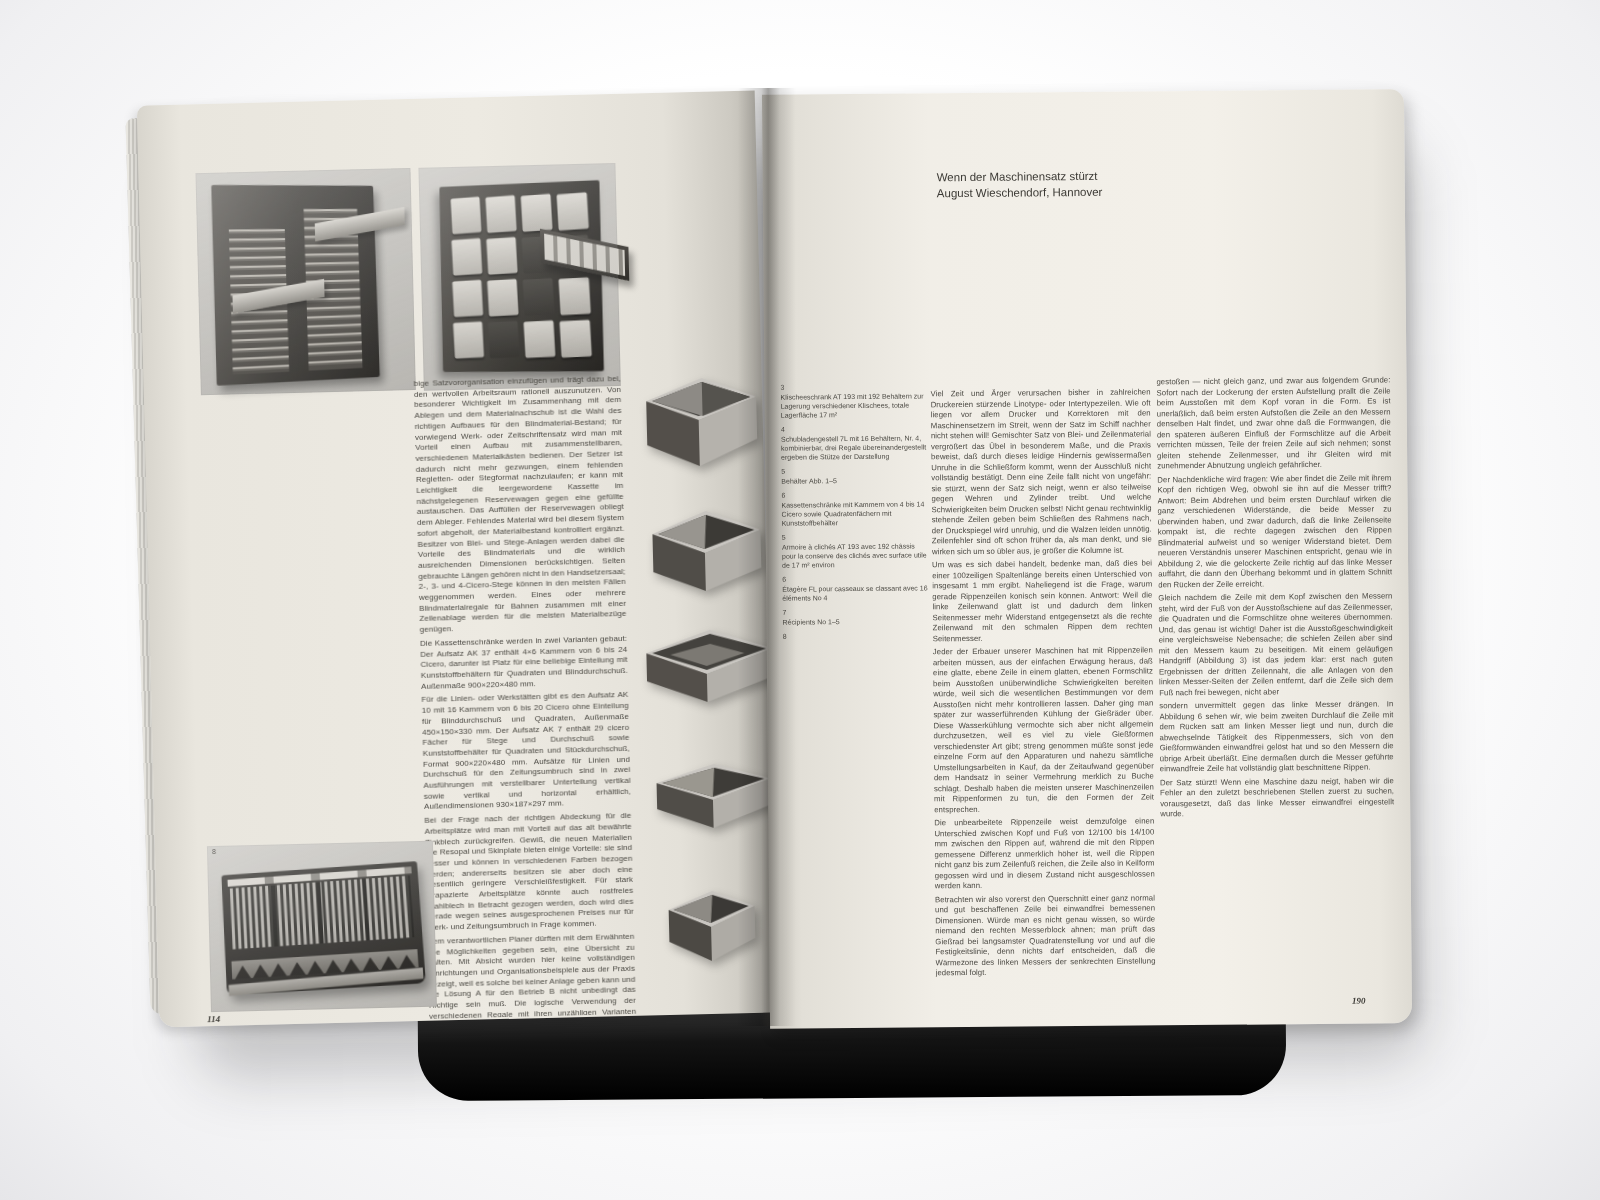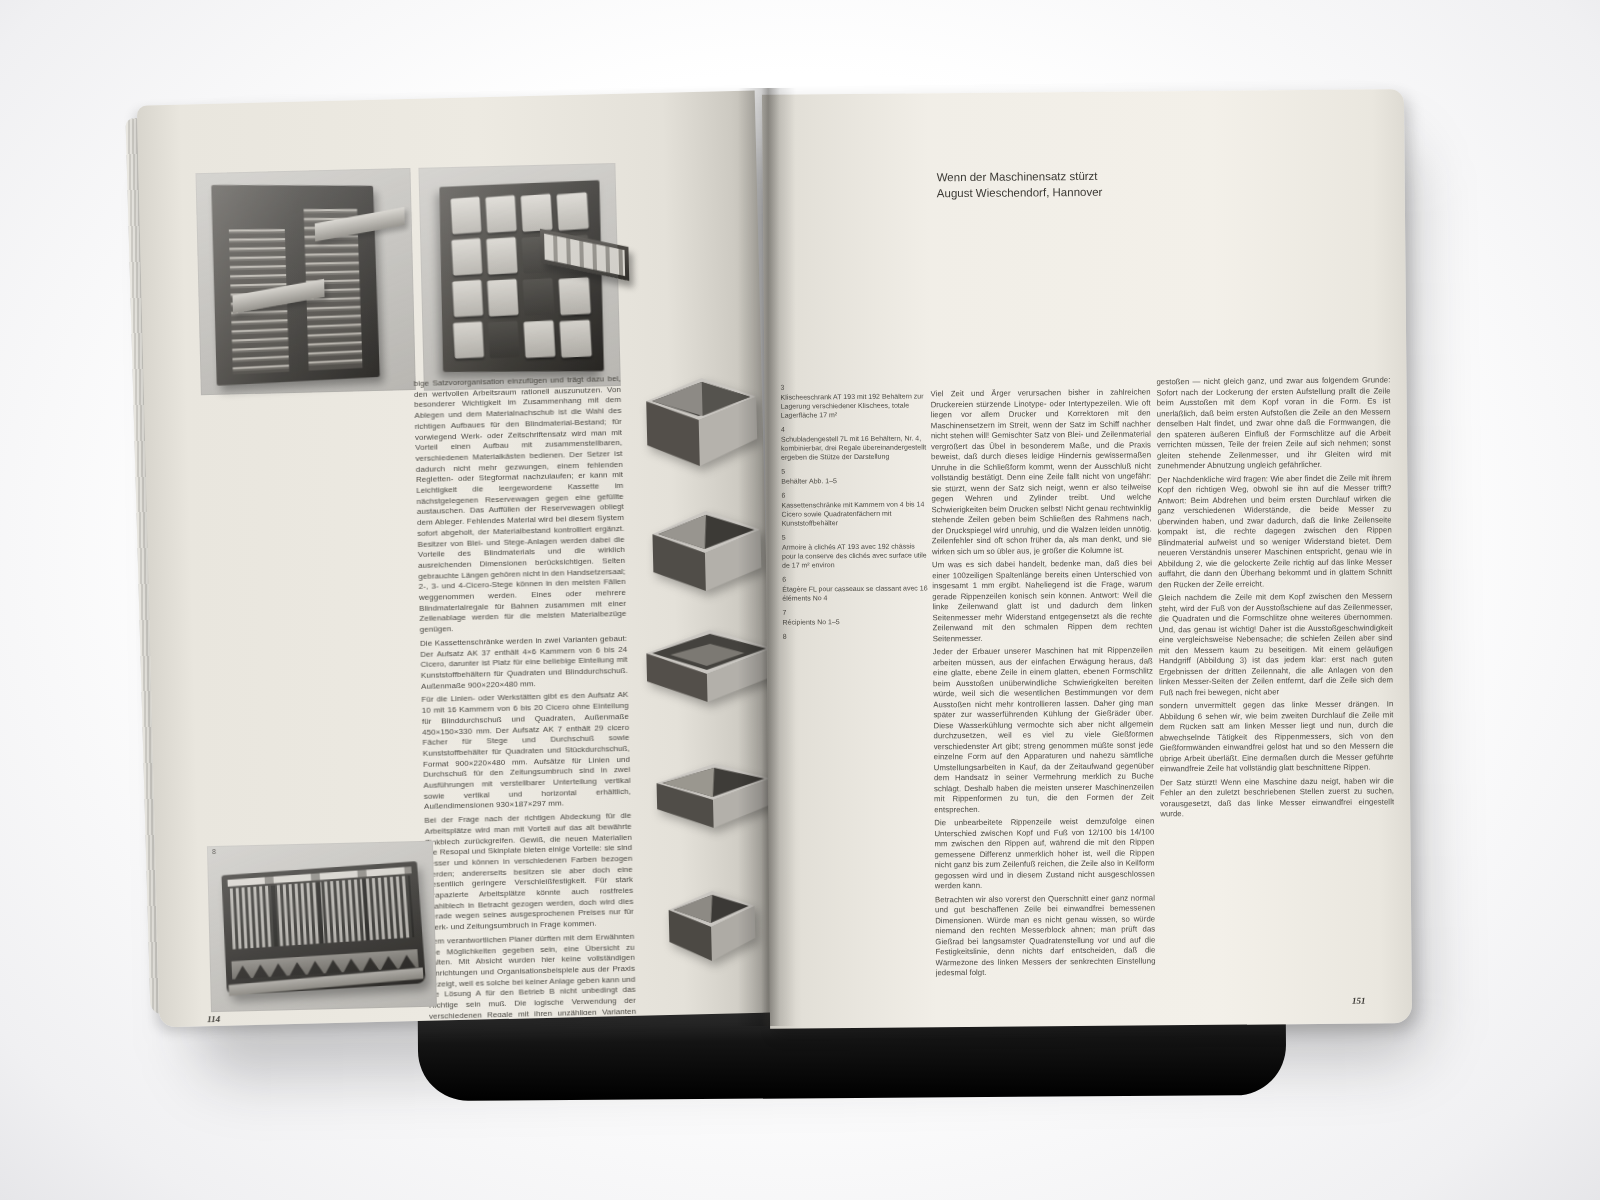--- a/index.html
+++ b/index.html
@@ -271,17 +271,17 @@
     </div>
 
     <div class="body-col col-right" style="left:392px;top:286px;width:234px;height:650px;">
       <p>gestoßen — nicht gleich ganz, und zwar aus folgendem Grunde: Sofort nach der Lockerung der ersten Aufstellung prallt die Zeile beim Ausstoßen mit dem Kopf voran in die Form. Es ist unerläßlich, daß beim ersten Aufstoßen die Zeile an den Messern denselben Halt findet, und zwar ohne daß die Formwangen, die den späteren äußeren Einfluß der Formschlitze auf die Arbeit verrichten müssen, Teile der freien Zeile auf sich nehmen; sonst gleiten stehende Zeilenmesser, und ihr Gleiten wird mit zunehmender Abnutzung ungleich gefährlicher.</p>
       <p>Der Nachdenkliche wird fragen: Wie aber findet die Zeile mit ihrem Kopf den richtigen Weg, obwohl sie ihn auf die Messer trifft? Antwort: Beim Abdrehen und beim ersten Durchlauf wirken die ganz verschiedenen Widerstände, die beide Messer zu überwinden haben, und zwar dadurch, daß die linke Zeilenseite kompakt ist, die rechte dagegen zwischen den Rippen Blindmaterial aufweist und so weniger Widerstand bietet. Dem neueren Verständnis unserer Maschinen entspricht, genau wie in Abbildung 2, wie die gelockerte Zeile richtig auf das linke Messer auffährt, die dann den Überhang bekommt und in glattem Schnitt den Rücken der Zeile erreicht.</p>
       <p>Gleich nachdem die Zeile mit dem Kopf zwischen den Messern steht, wird der Fuß von der Ausstoßschiene auf das Zeilenmesser, die Quadraten und die Formschlitze ohne weiteres übernommen. Und, das genau ist wichtig! Daher ist die Ausstoßgeschwindigkeit eine vergleichsweise Nebensache; die schiefen Zeilen aber sind mit den Messern kaum zu beseitigen. Mit einem geläufigen Handgriff (Abbildung 3) ist das jedem klar: erst nach guten Ergebnissen der dritten Zeilennaht, die alle Anlagen von den linken Messer-Seiten der Zeilen entfernt, darf die Zeile sich dem Fuß nach frei bewegen, nicht aber</p>
       <p>sondern unvermittelt gegen das linke Messer drängen. In Abbildung 6 sehen wir, wie beim zweiten Durchlauf die Zeile mit dem Rücken satt am linken Messer liegt und nun, durch die abwechselnde Tätigkeit des Rippenmessers, sich von den Gießformwänden einwandfrei gelöst hat und so den Messern die übrige Arbeit überläßt. Eine dermaßen durch die Messer geführte einwandfreie Zeile hat vollständig glatt beschnittene Rippen.</p>
       <p>Der Satz stürzt! Wenn eine Maschine dazu neigt, haben wir die Fehler an den zuletzt beschriebenen Stellen zuerst zu suchen, vorausgesetzt, daß das linke Messer einwandfrei eingestellt wurde.</p>
     </div>
 
-    <div class="folio" style="left:582px;top:906px;">151</div>
+    <div class="folio" style="left:582px;top:906px;">190</div>
   </div>
 
   <div class="spine"></div>
 </div>
 
 </body></html>

